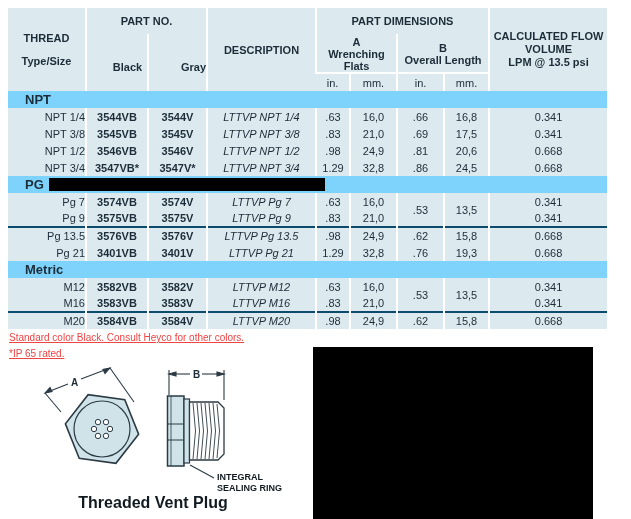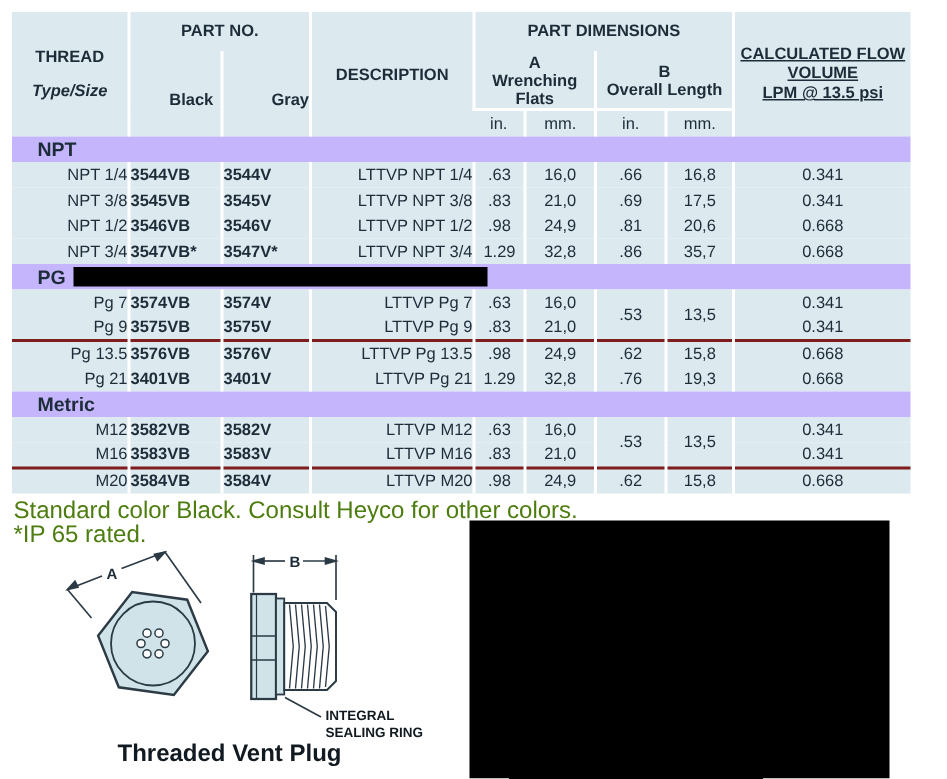--- a/index.html
+++ b/index.html
@@ -12,34 +12,34 @@
   
   table.spec {
     position:absolute; left:8px; top:8px; width:599px;
     border-collapse:collapse; table-layout:fixed;
   }
   table.spec td { padding:0; height:17px; font-size:11px; color:#1d2c39; vertical-align:middle; }
   td.b  { background:#dce9ee; }
   td.wl { border-left:2px solid #ffffff; }
   td.hd { font-weight:bold; font-size:10.5px; text-align:center; line-height:12px; }
   td.top { vertical-align:top;margin-left:32px; }
-  tr.grp td { border-top:2px solid #7f1d1d; }
+  tr.grp td { border-top:2px solid #0c4a6e; }
   td.sz   { text-align:right; padding-left:17px; }
-  td.pn   { font-weight:bold; text-align:left; }
-  td.ds   { text-align:right; padding-left:10px; }
+  td.pn   { font-weight:bold; text-align:center; }
+  td.ds   { text-align:center; padding-left:10px;font-style:italic; }
   td.num  { text-align:center; }
-  td.section-cell { background:#c4b5fd; height:20px; vertical-align:middle; }
+  td.section-cell { background:#7dd3fc; height:20px; vertical-align:middle; }
   .section-title { font-weight:bold; font-size:13px; padding-left:17px; display:inline-block; vertical-align:middle; }
   .redact-bar { display:inline-block; width:276px; height:13px; background:#000; margin-left:5px; vertical-align:middle; }
   .hpad { padding-top:7px; }
-  .flowlines div { line-height:13px;text-decoration:underline; }
+  .flowlines div { line-height:13px; }
   .ubot { border-bottom:2px solid #ffffff; }
 
   
-  .note { position:absolute; left:9px; font-size:16px; color:#4d7c0f; }
+  .note { position:absolute; left:9px; font-size:10px; color:#ef4444;text-decoration:underline; }
   .note1 { top:332px; }
   .note2 { top:348px; }
 
   
   .fig { position:absolute; left:18px; top:362px; }
   .fig-caption {
     position:absolute; left:73px; top:494px; width:160px; text-align:center;
     font-weight:bold; font-size:16px; color:#111a20;
   }
 
@@ -59,21 +59,21 @@
       <col style="width:47px">
     <col style="width:47px">
       <col style="width:45px">
       <col style="width:118px">
   </colgroup>
 
   <tbody>
       <tr style="height:26px;">
     <td class="b hd top hpad" rowspan="3">
       <div>THREAD</div>
-      <div style="margin-top:11px;font-style:italic;">Type/Size</div>
+      <div style="margin-top:11px;">Type/Size</div>
     </td>
     <td class="b hd wl top hpad" colspan="2">PART NO.</td>
     <td class="b hd wl top hpad" rowspan="3">DESCRIPTION</td>
     <td class="b hd wl top hpad" colspan="4">PART DIMENSIONS</td>
     <td class="b hd wl top hpad flowlines" rowspan="3">
       <div>CALCULATED FLOW</div>
       <div>VOLUME</div>
       <div>LPM @ 13.5 psi</div>
     </td>
   </tr>
@@ -135,21 +135,21 @@
     <td class="b num wl">0.668</td>
   </tr>
   <tr>
     <td class="b sz">NPT 3/4</td>
     <td class="b pn wl">3547VB*</td>
     <td class="b pn wl">3547V*</td>
     <td class="b ds wl">LTTVP NPT 3/4</td>
     <td class="b num wl">1.29</td>
     <td class="b num wl">32,8</td>
     <td class="b num wl">.86</td>
-    <td class="b num wl">35,7</td>
+    <td class="b num wl">24,5</td>
     <td class="b num wl">0.668</td>
   </tr>
 
   <tr>
     <td class="section-cell" colspan="9">
       <span class="section-title">PG</span><span class="redact-bar"></span>
     </td>
   </tr>
   <tr>
     <td class="b sz">Pg 7</td>

